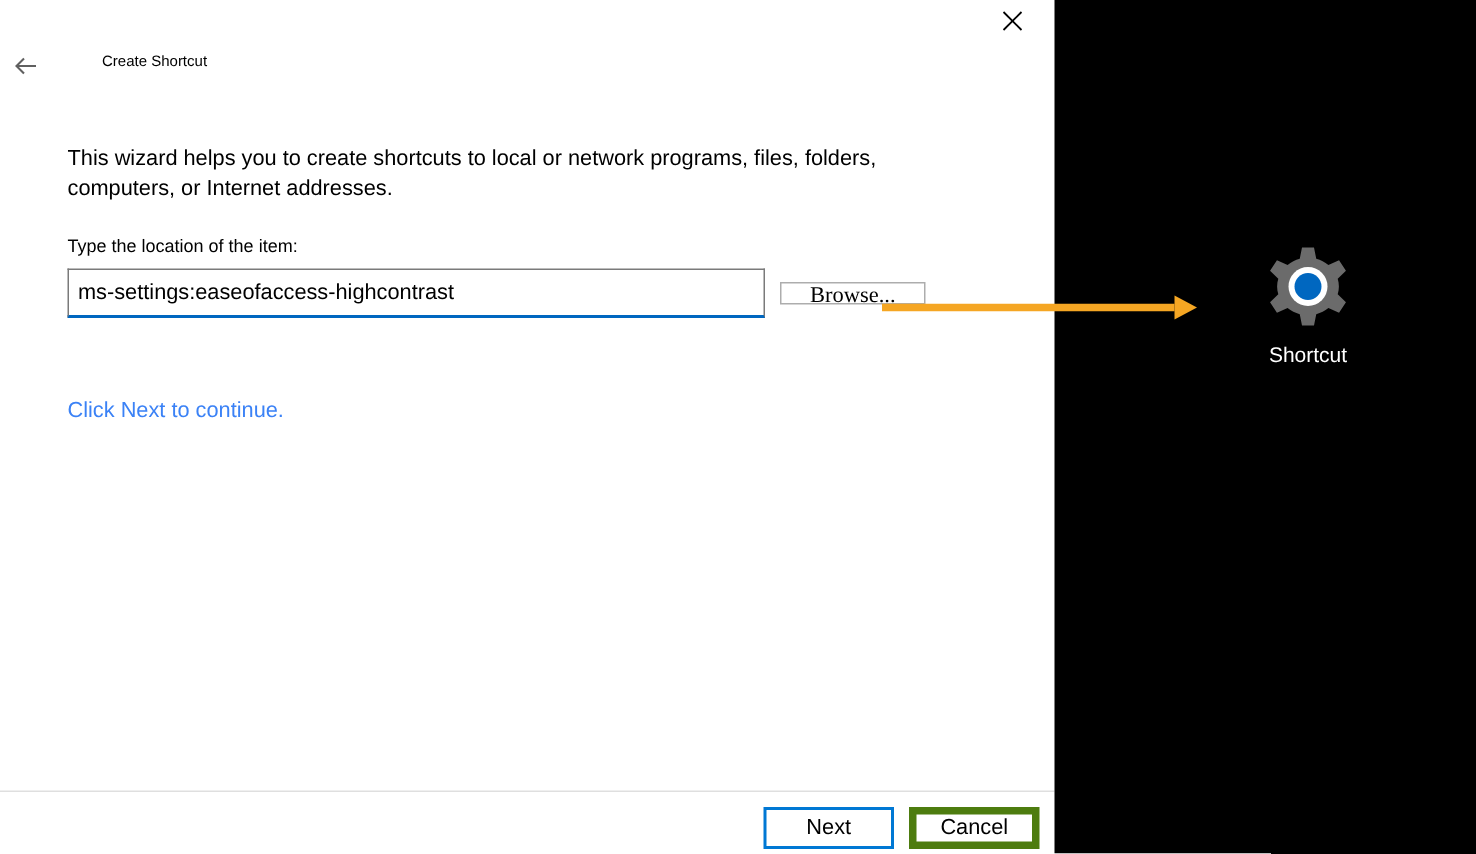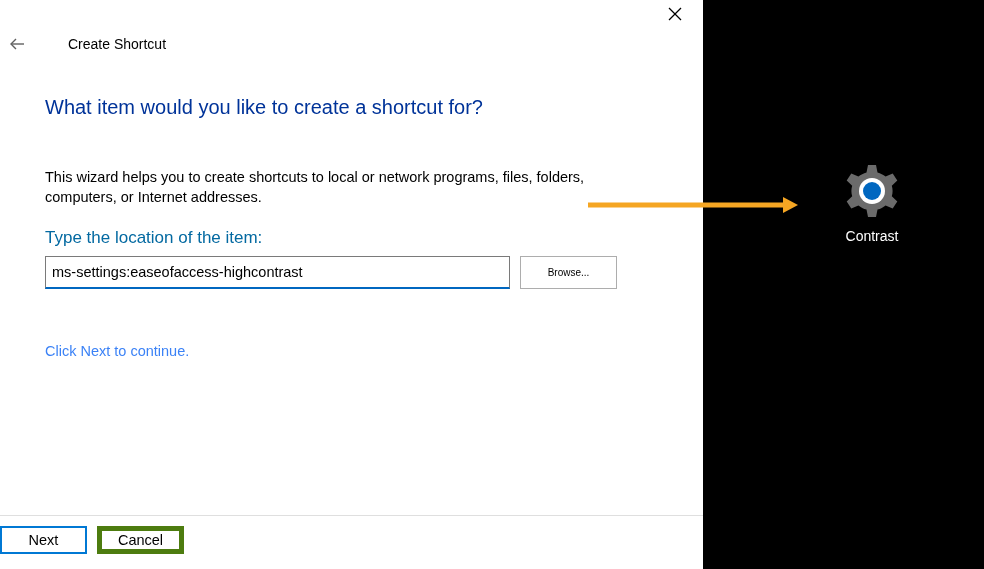--- a/index.html
+++ b/index.html
@@ -58,21 +58,21 @@
       color: #606060;
     }
     .back-btn svg {
       width: 18px;
       height: 18px;
     }
     .wizard-title {
       position: absolute;
       top: 36px;
       left: 68px;
-      font-size: 14px;
+      font-size: 10px;
       font-weight: 400;
       color: #000;
     }
     .content {
       position: absolute;
       top: 96px;
       left: 45px;
       right: 45px;
     }
     .heading {
@@ -82,61 +82,62 @@
       margin-bottom: 48px;
     }
     .description {
       font-size: 14.5px;
       color: #000;
       line-height: 1.4;
       margin-bottom: 20px;
       max-width: 560px;
     }
     .field-label {
-      font-size: 17px;
-      color: #0369a1;
+      font-size: 12px;
+      color: #000000;
       margin-bottom: 8px;
     }
     .input-row {
       display: flex;
       gap: 10px;
       align-items: center;
       margin-bottom: 54px;
     }
     .location-input {
       width: 465px;
       height: 33px;
       border: 1px solid #7a7a7a;
       border-bottom: 2px solid #0067c0;
       padding: 4px 6px;
       font-size: 14.5px;
       font-family: inherit;
       outline: none;
     }
     .browse-btn {
       width: 97px;
-      height: 33px;
+      height: 15px;
       background: #fff;
       border: 1px solid #adadad;
-      font-size: 10px;
-      font-family: Liberation Sans, sans-serif;
+      font-size: 15px;
+      font-family: Liberation Serif, serif;
       cursor: pointer;
     }
     .continue-text {
       font-size: 14.5px;
       color: #3b82f6;
     }
     .footer {
       position: absolute;
-      bottom: 12px;
+      bottom: 0;
       left: 0;
       right: 0;
       height: 42px;
       border-top: 1px solid #dfdfdf;
       display: flex;
+      justify-content: flex-end;
       align-items: center;
       gap: 10px;
       padding-right: 10px;
       padding-top: 6px;
     }
     .next-btn {
       width: 87px;
       height: 28px;
       background: #fff;
       border: 2px solid #0078d4;
@@ -188,21 +189,20 @@
   <div class="back-btn">
     <svg viewBox="0 0 18 18" stroke="#606060" stroke-width="1.4" fill="none">
       <line x1="3" y1="9" x2="16" y2="9"></line>
       <polyline points="8,4 3,9 8,14"></polyline>
     </svg>
   </div>
 
   <div class="wizard-title">Create Shortcut</div>
 
   <div class="content">
-    <h1 class="heading">What item would you like to create a shortcut for?</h1>
     <p class="description">This wizard helps you to create shortcuts to local or network programs, files, folders, computers, or Internet addresses.</p>
     <div class="field-label">Type the location of the item:</div>
     <div class="input-row">
       <input class="location-input" type="text" value="ms-settings:easeofaccess-highcontrast" style="">
       <button class="browse-btn">Browse...</button>
     </div>
     <p class="continue-text">Click Next to continue.</p>
   </div>
 
   <div class="footer">
@@ -218,15 +218,15 @@
 
 <div class="desktop-pane">
   <div class="shortcut-icon">
     <svg width="58" height="58" viewBox="0 0 58 58">
       <g transform="translate(29,29)">
         <path fill="#6b6b6b" d="M-4,-26 L4,-26 L5.5,-18.5 C8.5,-17.7 11.2,-16.3 13.6,-14.4 L20.7,-17.5 L25.3,-10.5 L19.8,-5.2 C20.3,-3.5 20.6,-1.8 20.6,0 C20.6,1.8 20.3,3.5 19.8,5.2 L25.3,10.5 L20.7,17.5 L13.6,14.4 C11.2,16.3 8.5,17.7 5.5,18.5 L4,26 L-4,26 L-5.5,18.5 C-8.5,17.7 -11.2,16.3 -13.6,14.4 L-20.7,17.5 L-25.3,10.5 L-19.8,5.2 C-20.3,3.5 -20.6,1.8 -20.6,0 C-20.6,-1.8 -20.3,-3.5 -19.8,-5.2 L-25.3,-10.5 L-20.7,-17.5 L-13.6,-14.4 C-11.2,-16.3 -8.5,-17.7 -5.5,-18.5 Z"></path>
         <circle r="13" fill="#fff"></circle>
         <circle r="9" fill="#0067c0"></circle>
       </g>
     </svg>
-    <div class="shortcut-label">Contrast</div>
+    <div class="shortcut-label">Shortcut</div>
   </div>
 </div>
 
 </body></html>

